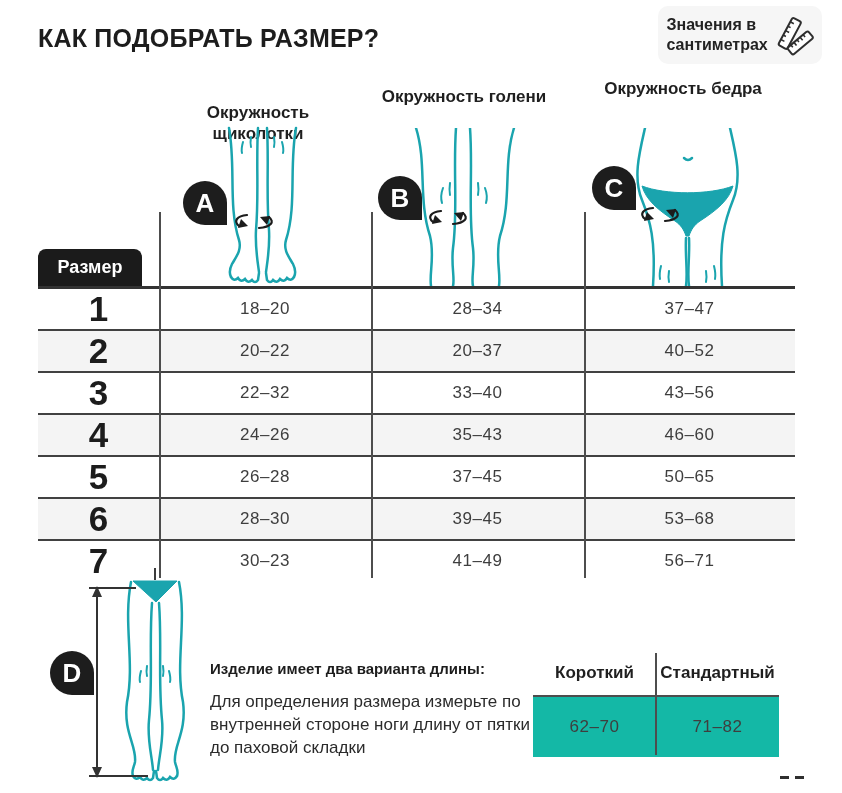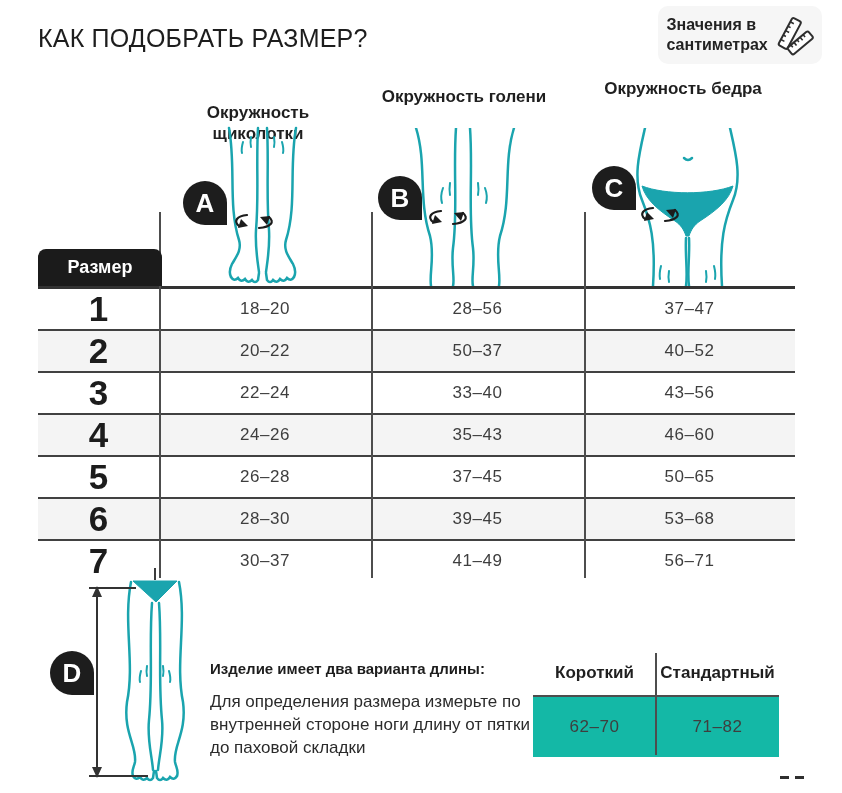--- a/index.html
+++ b/index.html
@@ -2,41 +2,41 @@
 <html><head>
 <meta charset="utf-8">
 <style>
   html,body{margin:0;padding:0;background:#fff;}
   .canvas{
     position:relative;width:842px;height:793px;background:#ffffff;
     font-family:"Liberation Sans", sans-serif;color:#1f1f1f;overflow:hidden;
   }
   .abs{position:absolute;}
   
-  .title{font-size:25px;font-weight:normal;letter-spacing:.2px;color:#1d1d1d;}
+  .title{font-size:25px;font-weight:bold;letter-spacing:.2px;color:#1d1d1d;}
   
   .units-badge{
     left:658px;top:6px;width:164px;height:58px;background:#f6f6f6;border-radius:10px;
     display:flex;align-items:center;justify-content:center;gap:5px;box-sizing:border-box;padding:6px 8px;
   }
   .units-text{font-size:16px;font-weight:bold;line-height:20px;color:#222;width:102px;}
   
   .col-head{width:170px;text-align:center;font-size:17px;font-weight:bold;line-height:21px;color:#1f1f1f;}
   
   .letter-badge{
     width:44px;height:44px;background:#1d1d1d;color:#fff;
     border-radius:50% 50% 0 50%;
     display:flex;align-items:center;justify-content:center;
     font-size:26px;font-weight:bold;z-index:6;
   }
   
   .vline{width:2px;background:#4d4d4d;z-index:2;}
   
   .size-tab{
-    left:38px;top:249px;width:124px;height:37px;background:#1b1b1b;border-radius:8px 8px 0 0;
+    left:38px;top:249px;width:104px;height:37px;background:#1b1b1b;border-radius:8px 8px 0 0;
     color:#fff;font-size:18px;font-weight:bold;display:flex;align-items:center;justify-content:center;z-index:4;
   }
   
   .size-table{left:38px;top:286px;width:757px;height:292px;display:flex;flex-direction:column;z-index:1;}
   .trow{display:flex;flex:1;border-top:2px solid #414141;box-sizing:border-box;align-items:center;}
   .trow:first-child{border-top:3px solid #333;}
   .trow.alt{background:#f4f4f4;}
   .cell{display:flex;align-items:center;justify-content:center;box-sizing:border-box;height:100%;}
   .cell.size{width:121px;font-size:35px;font-weight:bold;color:#1c1c1c;}
   .cell.v1{width:212px;}
@@ -166,34 +166,34 @@
     <path d="M40 4 L30 5 L37 13 Z" fill="#1c1c1c"></path>
   </svg>
 
   <div class="abs size-tab">Размер</div>
 
   <div class="abs size-table">
     <div style="display:contents;">
     <div class="trow">
       <div class="cell size">1</div>
       <div class="cell v1 val">18–20</div>
-      <div class="cell v2 val">28–56</div>
+      <div class="cell v2 val">28–34</div>
       <div class="cell v3 val">37–47</div>
     </div>
   
     <div class="trow alt">
       <div class="cell size">2</div>
       <div class="cell v1 val">20–22</div>
-      <div class="cell v2 val">50–37</div>
+      <div class="cell v2 val">20–37</div>
       <div class="cell v3 val">40–52</div>
     </div>
   
     <div class="trow">
       <div class="cell size">3</div>
-      <div class="cell v1 val">22–24</div>
+      <div class="cell v1 val">22–32</div>
       <div class="cell v2 val">33–40</div>
       <div class="cell v3 val">43–56</div>
     </div>
   
     <div class="trow alt">
       <div class="cell size">4</div>
       <div class="cell v1 val">24–26</div>
       <div class="cell v2 val">35–43</div>
       <div class="cell v3 val">46–60</div>
     </div>
@@ -207,21 +207,21 @@
   
     <div class="trow alt">
       <div class="cell size">6</div>
       <div class="cell v1 val">28–30</div>
       <div class="cell v2 val">39–45</div>
       <div class="cell v3 val">53–68</div>
     </div>
   
     <div class="trow">
       <div class="cell size">7</div>
-      <div class="cell v1 val">30–37</div>
+      <div class="cell v1 val">30–23</div>
       <div class="cell v2 val">41–49</div>
       <div class="cell v3 val">56–71</div>
     </div>
   </div>
   </div>
 
   <svg class="abs" style="left:82px;top:568px;" width="145" height="224" viewBox="0 0 145 224">
     <path d="M73 0 V12" stroke="#3c3c3c" stroke-width="2" fill="none"></path>
     <path d="M51 13 H95 L74 34 Z" fill="#1aa4ae" stroke="#1aa4ae"></path>
     <g fill="none" stroke="#1aa4ae" stroke-width="2.5" stroke-linecap="round">

